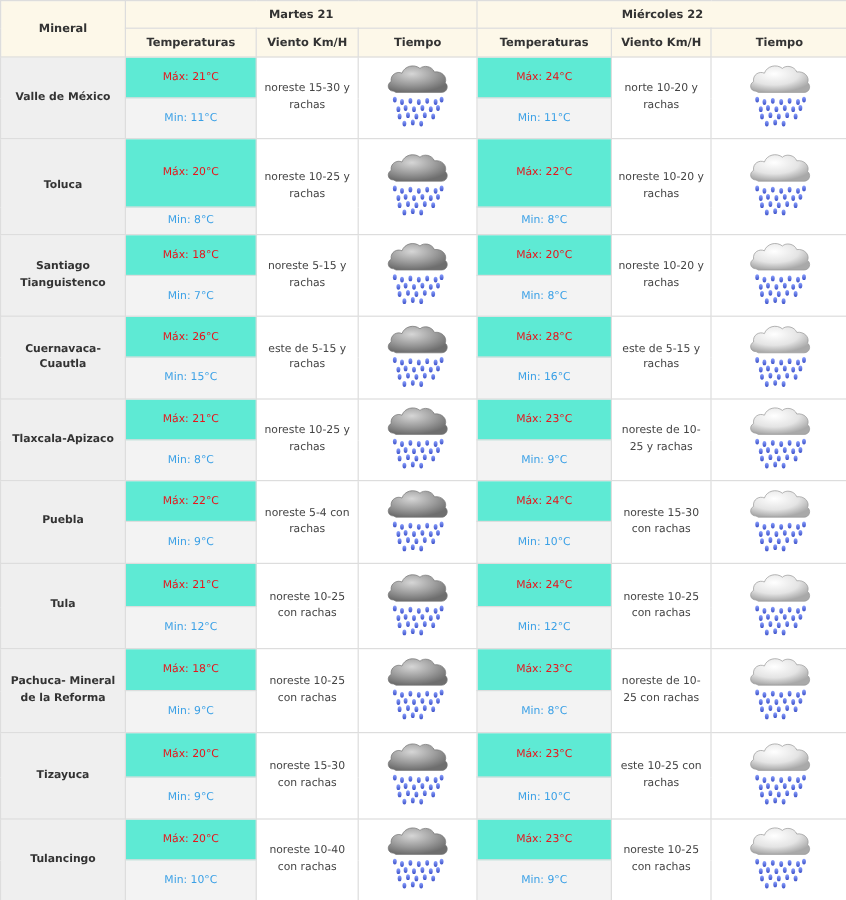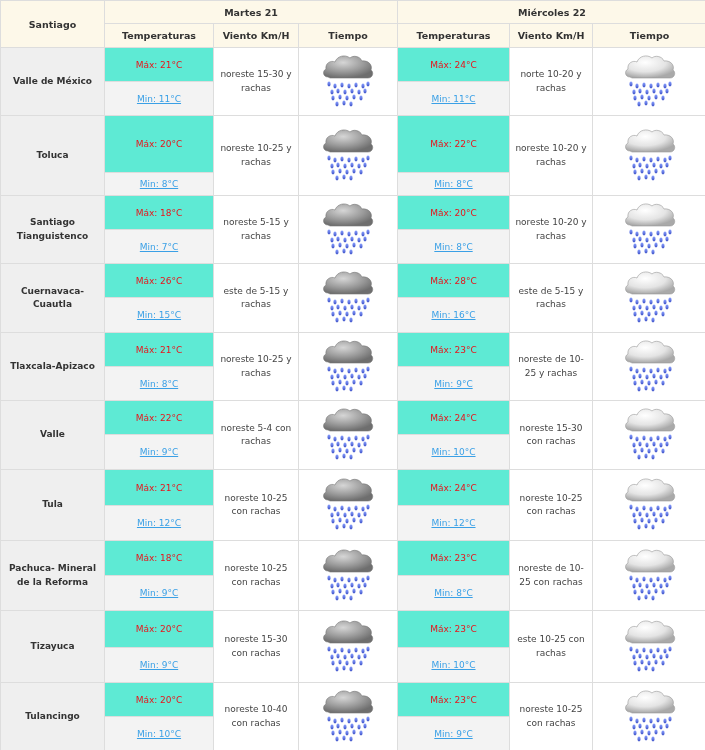--- a/index.html
+++ b/index.html
@@ -4,21 +4,21 @@
 <style>
   html, body { margin:0; padding:0; background:#ffffff; }
   body { width:705px; height:750px; overflow:hidden; font-family:"DejaVu Sans", "Liberation Sans", sans-serif; }
   table.forecast { border-collapse:collapse; table-layout:fixed; width:706px; font-size:9px; color:#444; }
   table.forecast td, table.forecast th { border:1px solid #dddddd; text-align:center; vertical-align:middle; padding:0 4px; }
   th { background:#fdf8e9; font-weight:bold; color:#333; font-size:9.5px; }
   th.day { height:22px; }
   th.sub { height:23px; }
   td.city { background:#efefef; font-weight:bold; color:#333; font-size:9px; line-height:1.45;margin-top:40px; }
   td.tmax { color:#e8141b; background:#5eead4; }
-  td.tmin { color:#3aa0e6; background:#f3f3f3;text-decoration:underline; }
+  td.tmin { color:#3aa0e6; background:#f3f3f3; }
   td.wind { background:#fff; line-height:1.5; color:#444; }
   td.icon { background:#fff; padding:0; }
   .rain-icon { display:inline-block; width:56px; height:56px; }
 </style>
 </head>
 <body>
 
 <svg width="0" height="0" style="position:absolute">
   <defs>
     <radialGradient id="gDark" cx="40%" cy="30%" r="70%">
@@ -69,21 +69,21 @@
     <col style="width:104px">
       <col style="width:109px">
       <col style="width:85px">
       <col style="width:99px">
     <col style="width:112px">
       <col style="width:83px">
       <col style="width:114px">
   </colgroup>
   <thead>
     <tr>
-      <th rowspan="2">Santiago</th>
+      <th rowspan="2">Mineral</th>
       <th colspan="3" class="day">Martes 21</th>
       <th colspan="3" class="day">Miércoles 22</th>
     </tr>
     <tr>
       <th class="sub">Temperaturas</th>
       <th class="sub">Viento Km/H</th>
       <th class="sub">Tiempo</th>
       <th class="sub">Temperaturas</th>
       <th class="sub">Viento Km/H</th>
       <th class="sub">Tiempo</th>
@@ -204,21 +204,21 @@
         <use href="#drops"></use>
       </svg>
     </td>
   </tr>
   <tr class="r2" style="height: 34px;">
     <td class="tmin">Min: 8°C</td>
     <td class="tmin">Min: 9°C</td>
   </tr>
 
   <tr class="r1" style="height: 34px;">
-    <td rowspan="2" class="city">Valle</td>
+    <td rowspan="2" class="city">Puebla</td>
     <td class="tmax">Máx: 22°C</td>
     <td rowspan="2" class="wind">noreste 5-4 con rachas</td>
     <td rowspan="2" class="icon">
       <svg class="rain-icon" viewBox="0 0 56 56">
         <use href="#cloudShape" fill="url(#gDark)" stroke="#777" stroke-width="0.6" transform="translate(0,-2)"></use>
         <use href="#drops"></use>
       </svg>
     </td>
     <td class="tmax">Máx: 24°C</td>
     <td rowspan="2" class="wind">noreste 15-30 con rachas</td>

